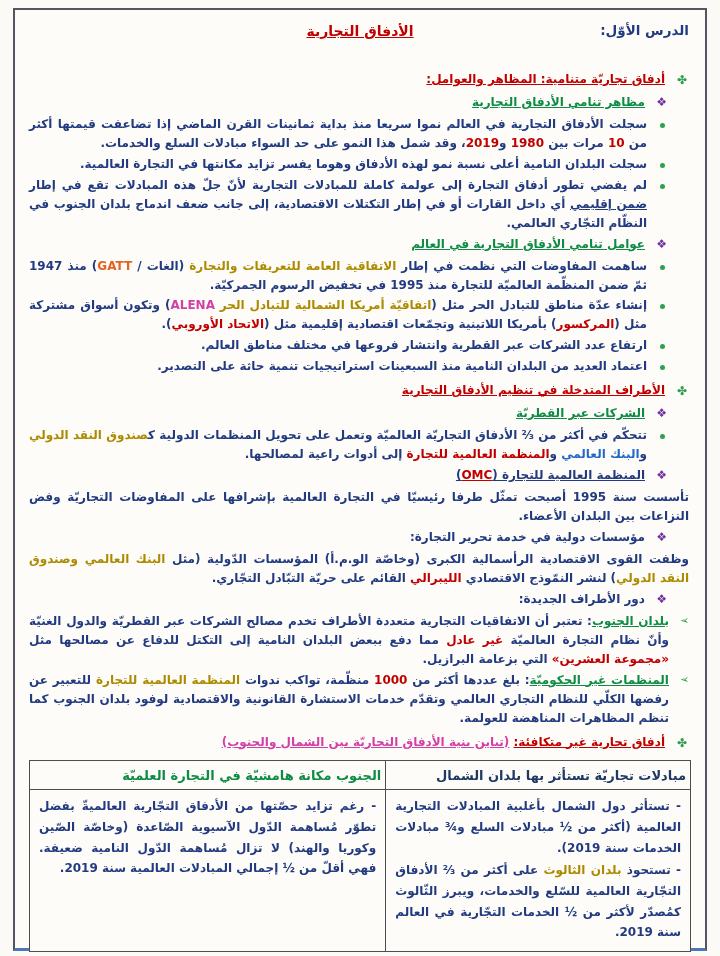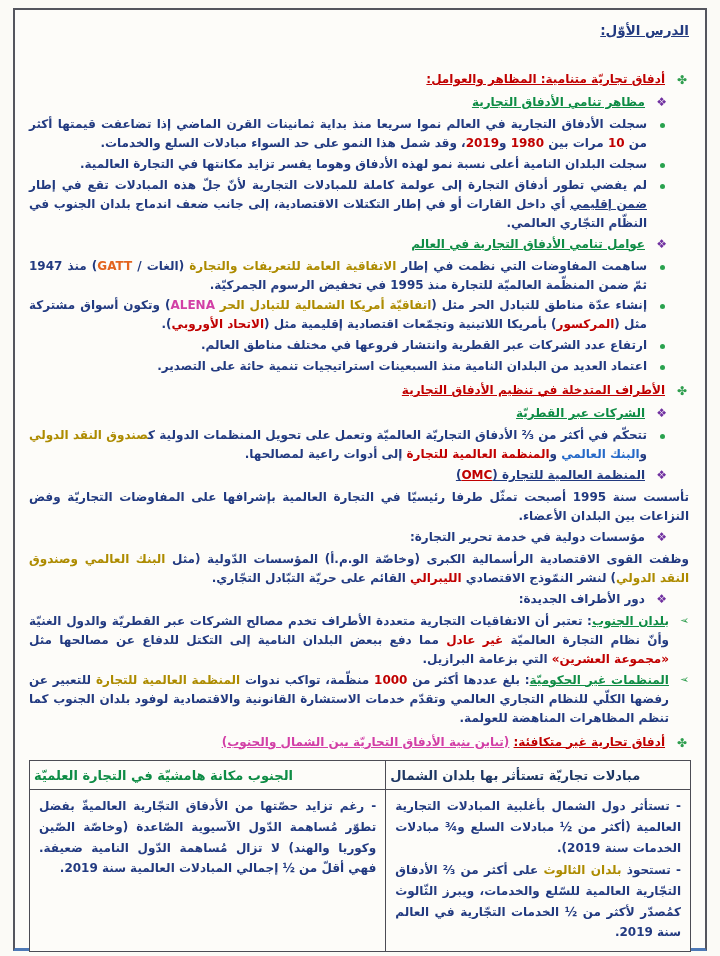--- a/index.html
+++ b/index.html
@@ -9,21 +9,21 @@
   }
   .page{position:relative;width:720px;height:956px;background:#fbfaf6;overflow:hidden}
   .frame{
     position:absolute;top:8px;right:13px;left:13px;bottom:5px;
     border:2px solid #54555e;border-bottom:3px solid #4e79b7;
     background:#fdfcf9;padding:8px 14px 0 14px;box-sizing:border-box;
   }
   .doc-header{position:relative;height:30px;margin-bottom:22px}
   .lesson{
     position:absolute;right:2px;top:4px;font-weight:700;font-size:13.5px;
-    color:#223a80;text-decoration:underline;
+    color:#223a80;
   }
   .title{
     position:absolute;left:0;right:0;top:5px;text-align:center;
     font-weight:700;font-size:14px;color:#c00000;text-decoration:underline;
   }
   .blocks{width:100%}
   .blk{
     position:relative;margin:0 0 2px 0;font-weight:700;font-size:12px;
     line-height:1.58;color:#223a80;text-align:justify;
   }
@@ -56,37 +56,38 @@
   .c-u{text-decoration:underline}
   .c-olive{color:#ad8b00}
   .c-green{color:#0e8c45}
   .c-magenta{color:#d23fa6}
   .c-blue{color:#2569c8}
   .c-orange{color:#e3641e}
   .c-navy{color:#223a80}
   
   .cmp{width:100%;border-collapse:collapse;margin-top:9px;table-layout:fixed;background:#fdfcf9}
   .cmp th,.cmp td{border:1.6px solid #4c4c55}
-  .cmp th{height:24px;font-size:13px;font-weight:700;text-align:left;padding:2px 4px}
+  .cmp th{height:24px;font-size:13px;font-weight:700;text-align:right;padding:2px 4px}
   .th-north{width:46%;color:#1f3864}
   .th-south{width:54%;color:#0e8c45}
   .cmp td{vertical-align:top;padding:6px 9px;height:142px}
   .cell-p{
     font-weight:700;font-size:12px;line-height:1.72;color:#223a80;
     text-align:justify;margin-bottom:2px;
   }
 </style>
 </head>
 <body>
 
 <div class="page">
   <div class="frame">
 
     <div class="doc-header">
       <span class="lesson">الدرس الأوّل:</span>
+      <span class="title">الأدفاق التجارية</span>
     </div>
 
     <div class="blocks">
         <div class="blk blk-flower">
           <span class="bullet bu-flower">✤</span>
           <span class="txt"><span class="c-red c-u">أدفاق تجاريّة متنامية: المظاهر والعوامل:</span></span>
         </div>
         <div class="blk blk-diamond">
           <span class="bullet bu-diamond">❖</span>
           <span class="txt"><span class="c-green c-u">مظاهر تنامي الأدفاق التجارية</span></span>

